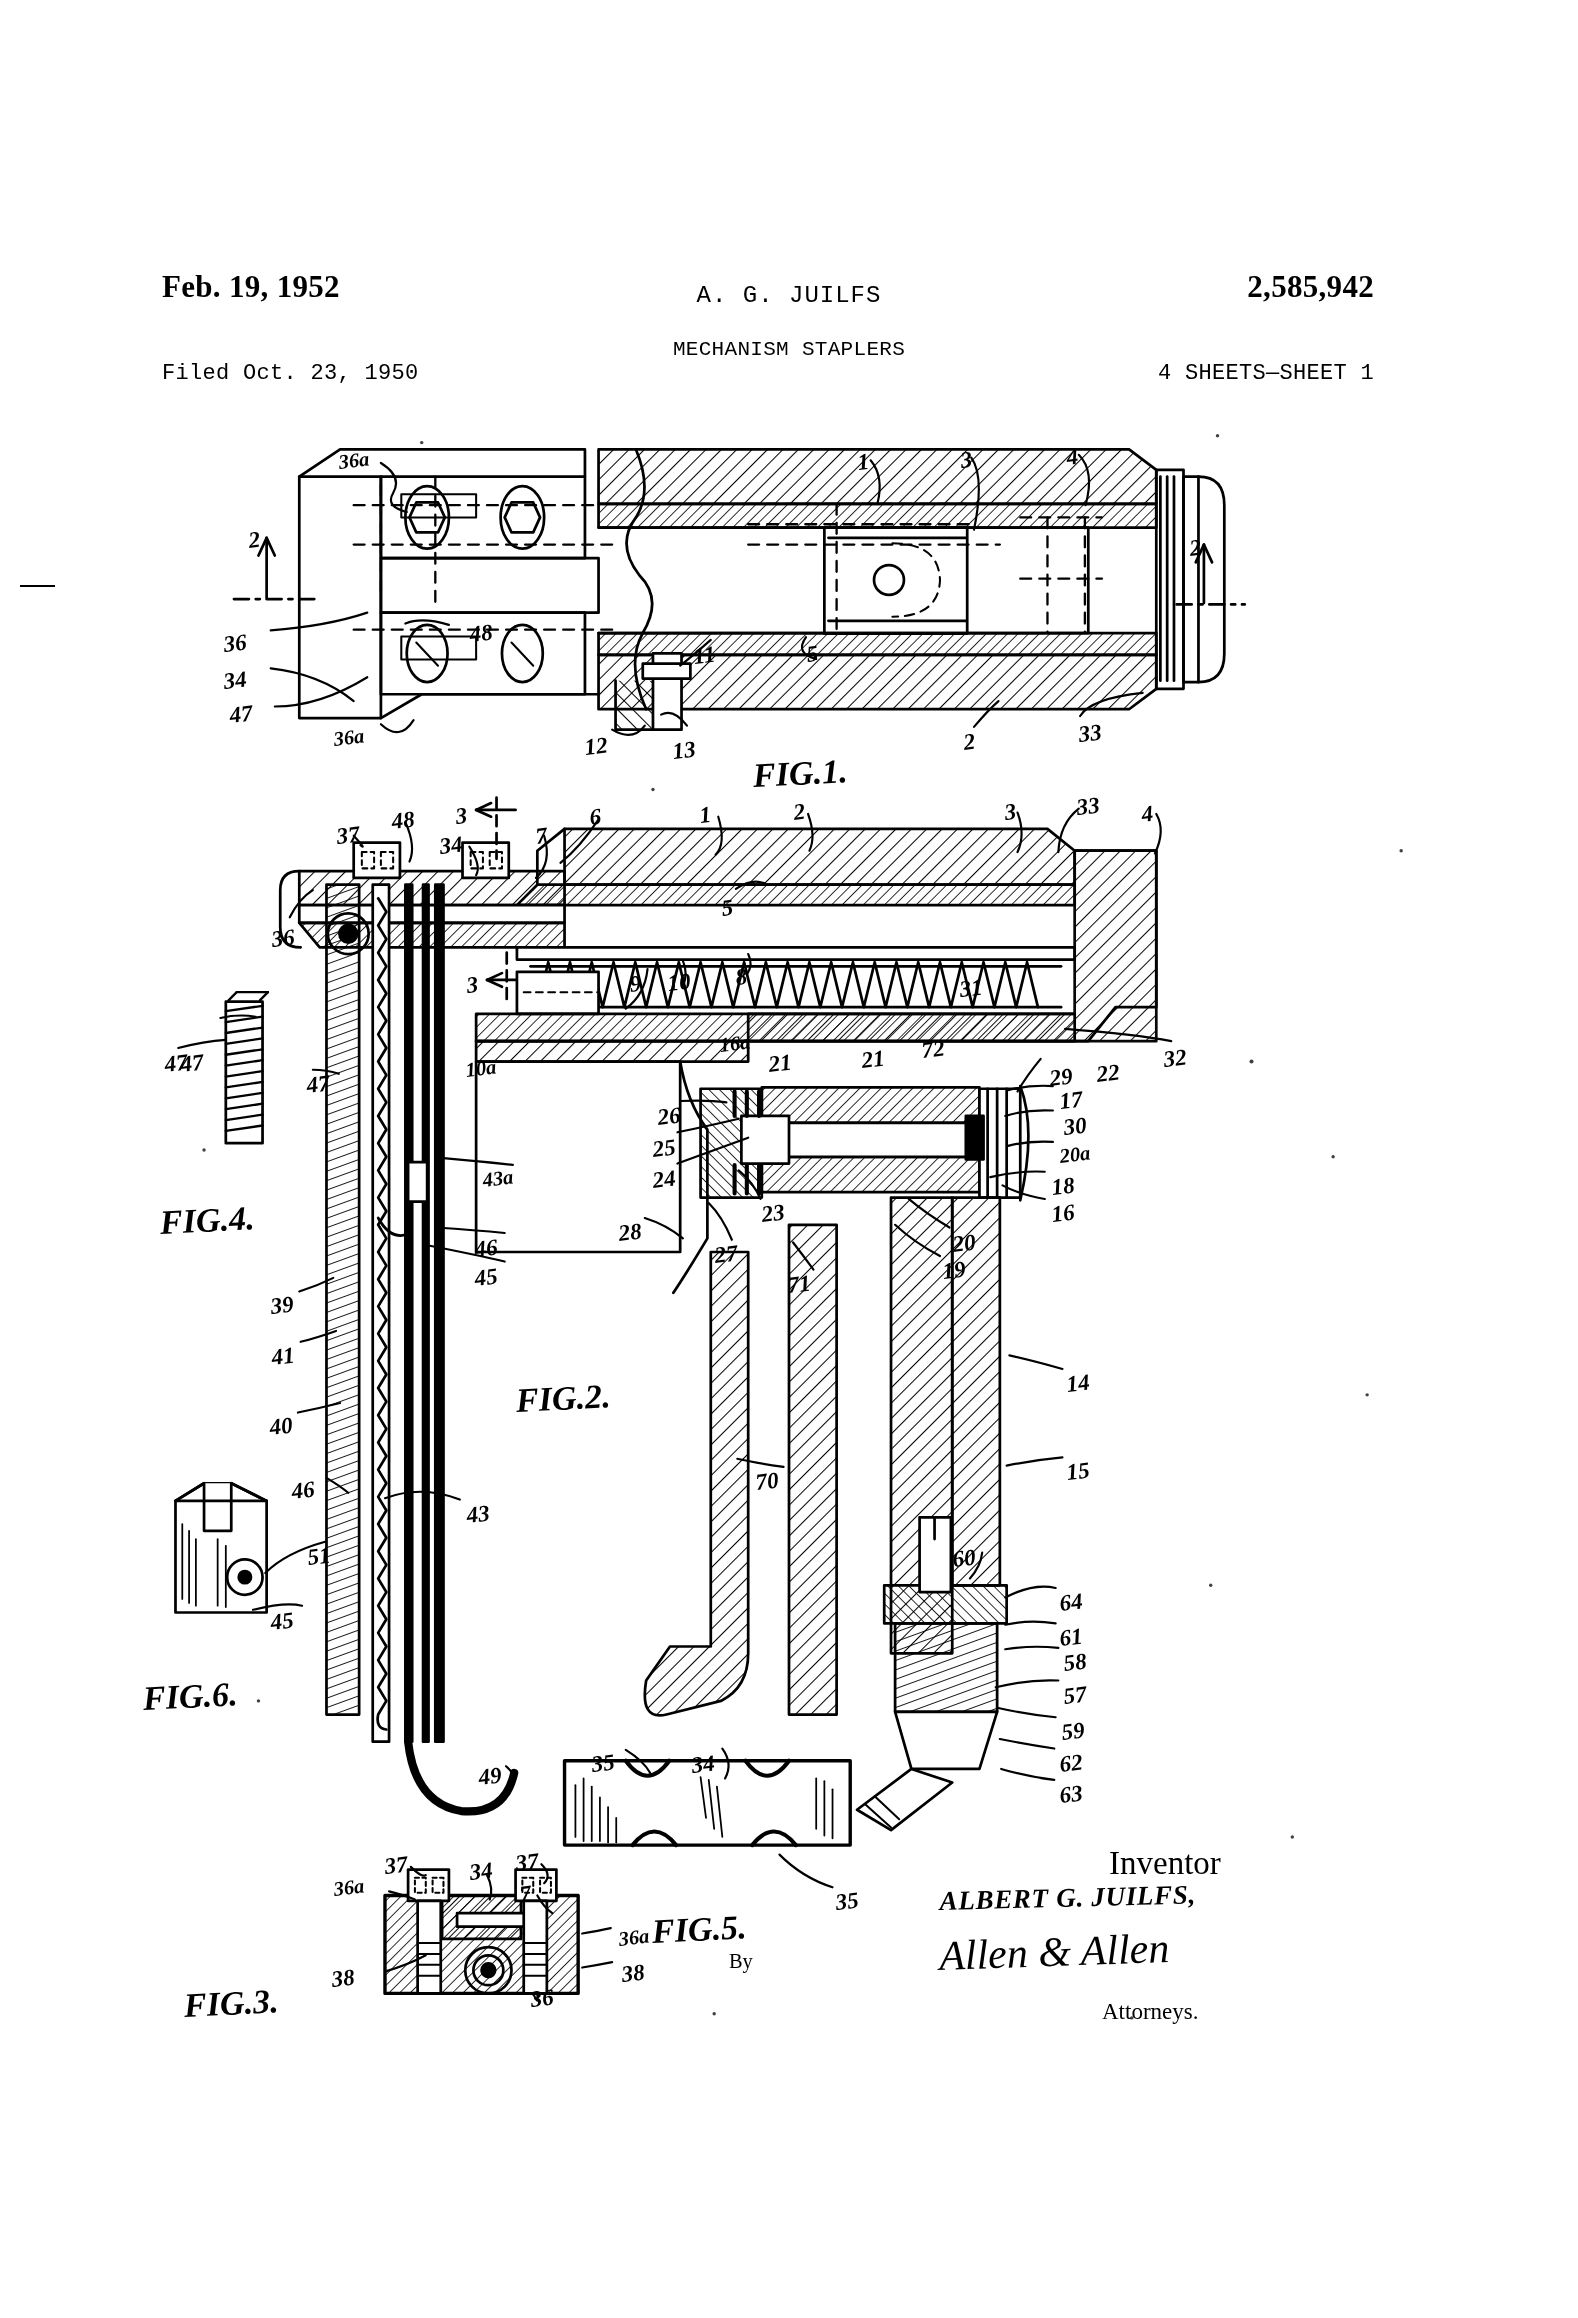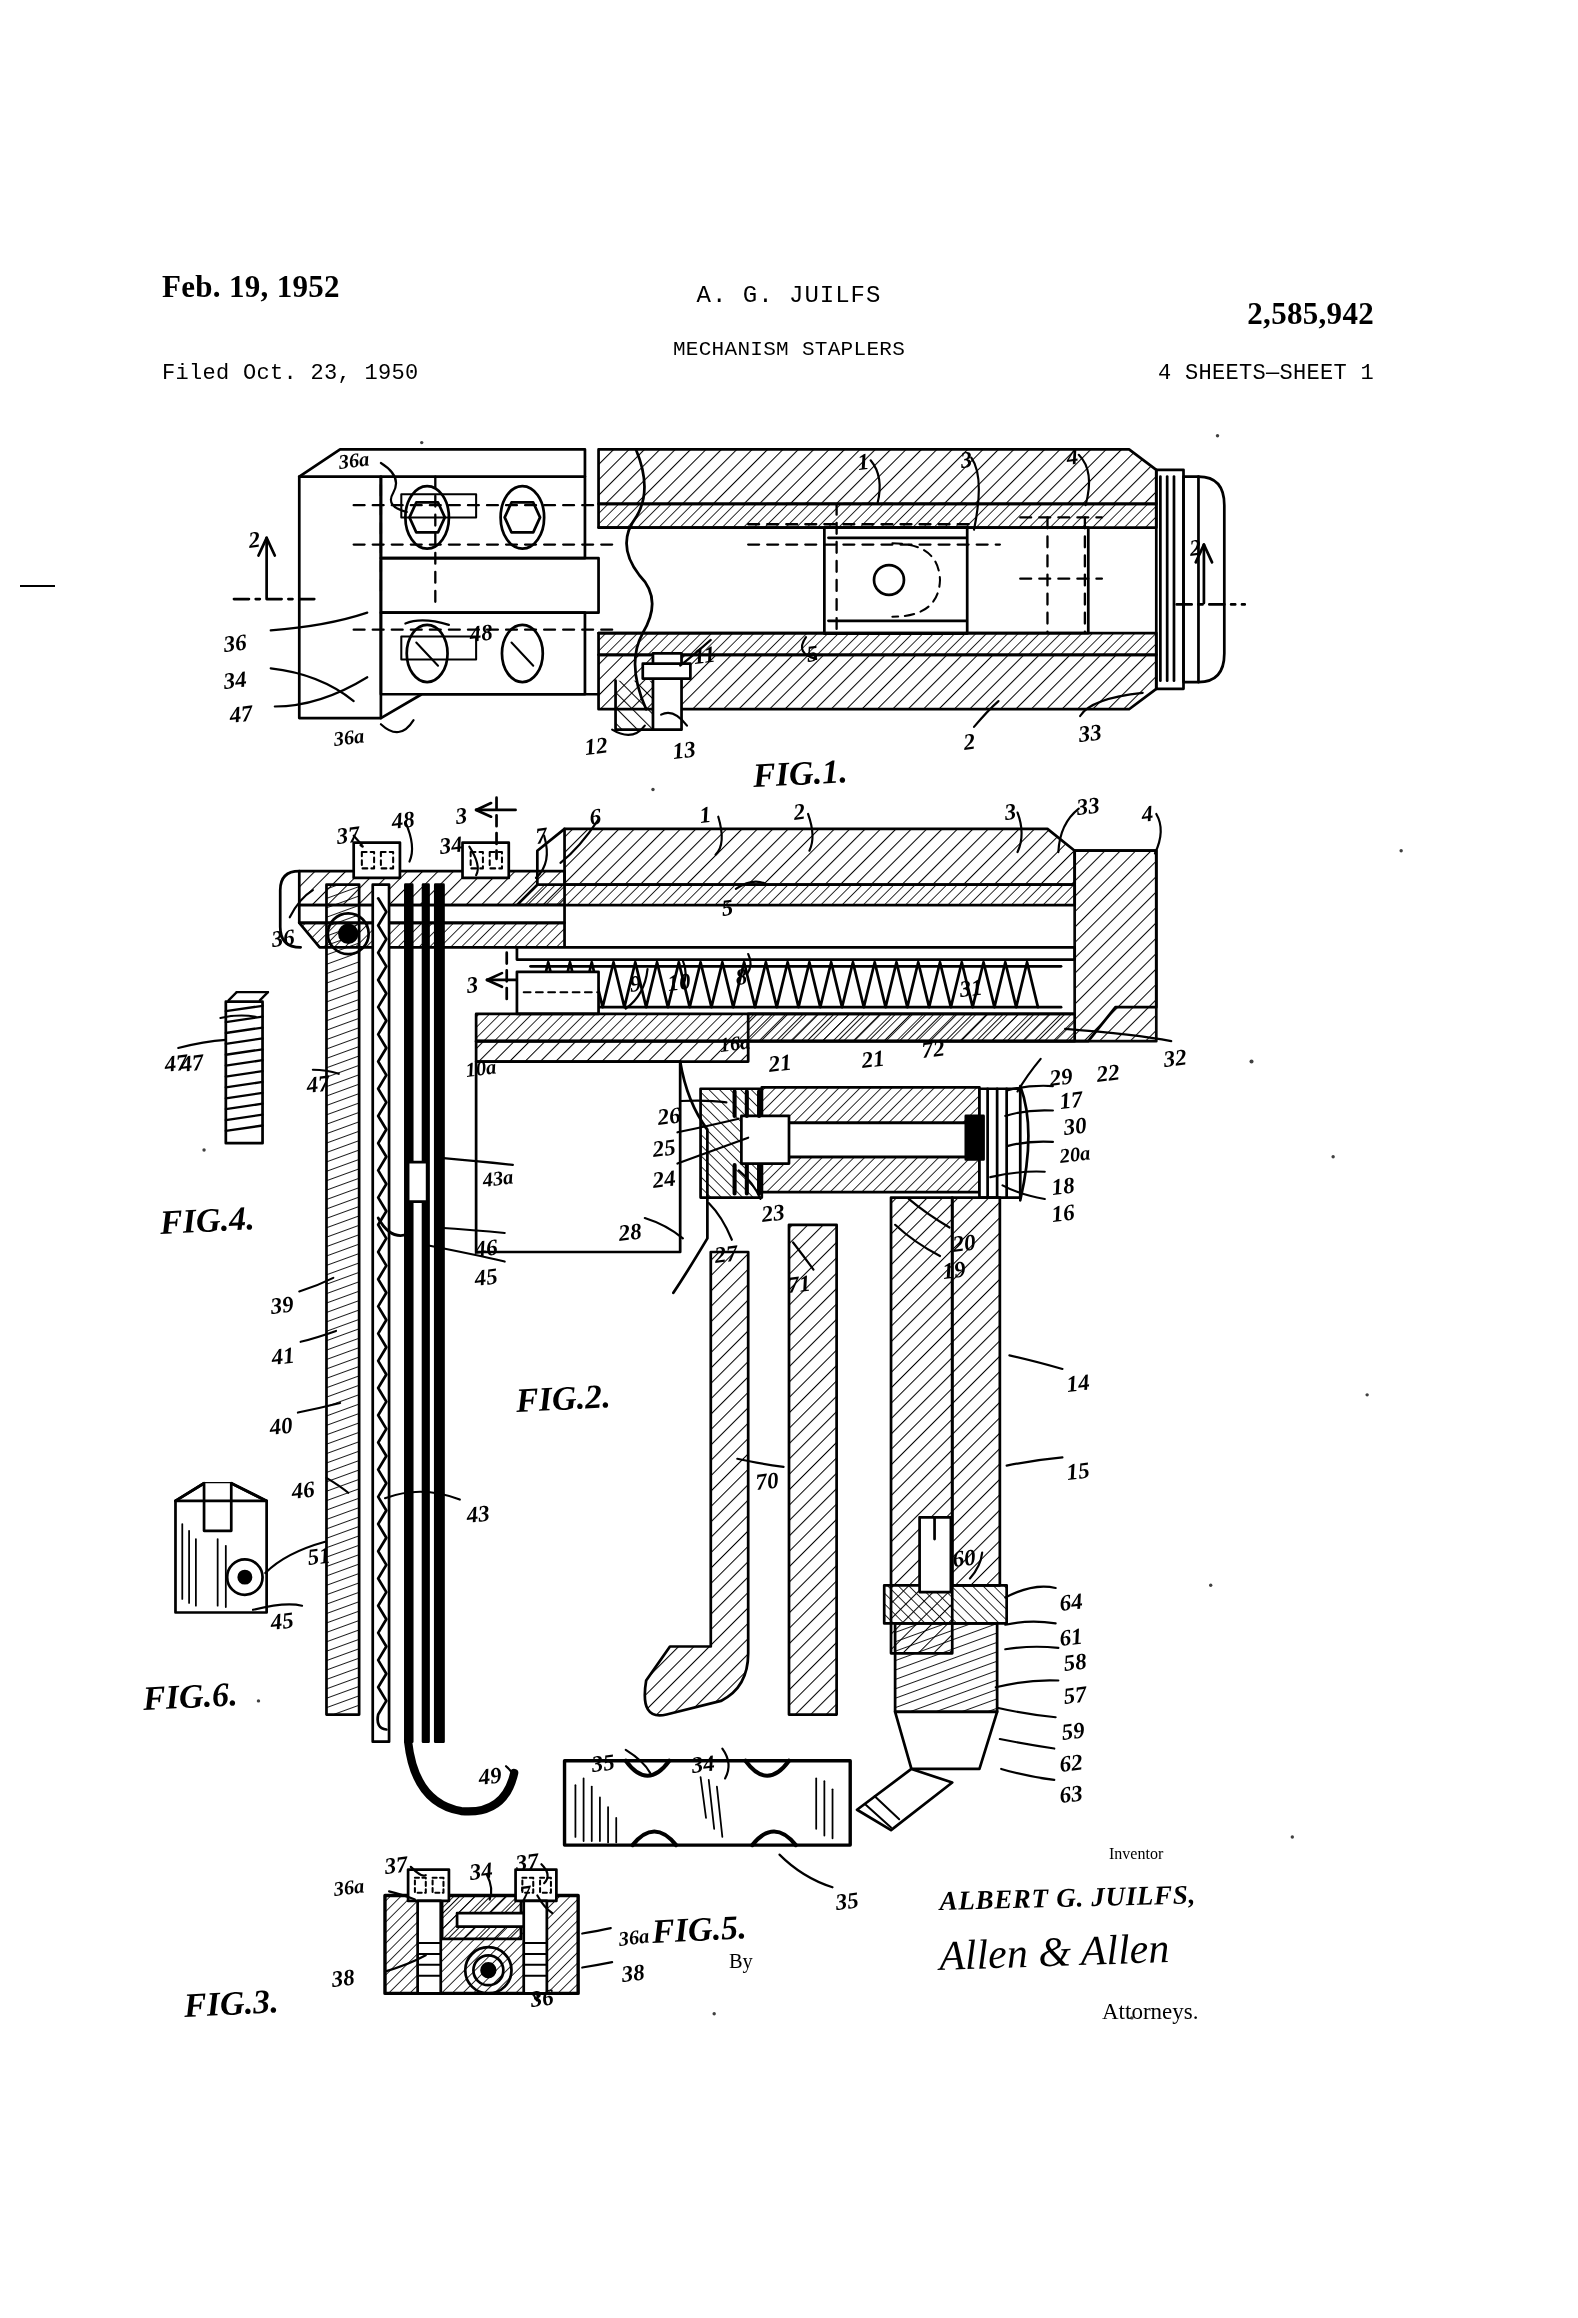--- a/index.html
+++ b/index.html
@@ -34,21 +34,20 @@
     white-space: nowrap;
   }
   .hdr-patno {
     position: absolute;
     right: 204px; top: 269px;
     font-family: "Liberation Serif", serif;
     font-weight: bold;
     font-size: 31px;
     letter-spacing: 0.3px;
     white-space: nowrap;
-    margin-top: 27px;
   }
   .hdr-inventor {
     position: absolute;
     left: 0; right: 0; top: 282px;
     text-align: center;
     font-family: "Liberation Mono", monospace;
     font-size: 24px;
     letter-spacing: 1px;
     white-space: nowrap;
   }
@@ -130,21 +129,21 @@
     color: #000;
     transform: rotate(-3deg);
     transform-origin: left bottom;
   }
 
   
   .sig-inventor {
     position: absolute;
     left: 1109px; top: 1845px;
     font-family: "Liberation Serif", serif;
-    font-size: 16px;
+    font-size: 33px;
     white-space: nowrap;
   }
   .sig-name {
     position: absolute;
     left: 940px; top: 1886px;
     font-family: "Liberation Serif", serif;
     font-style: italic;
     font-weight: bold;
     font-size: 27px;
     letter-spacing: 0.7px;

